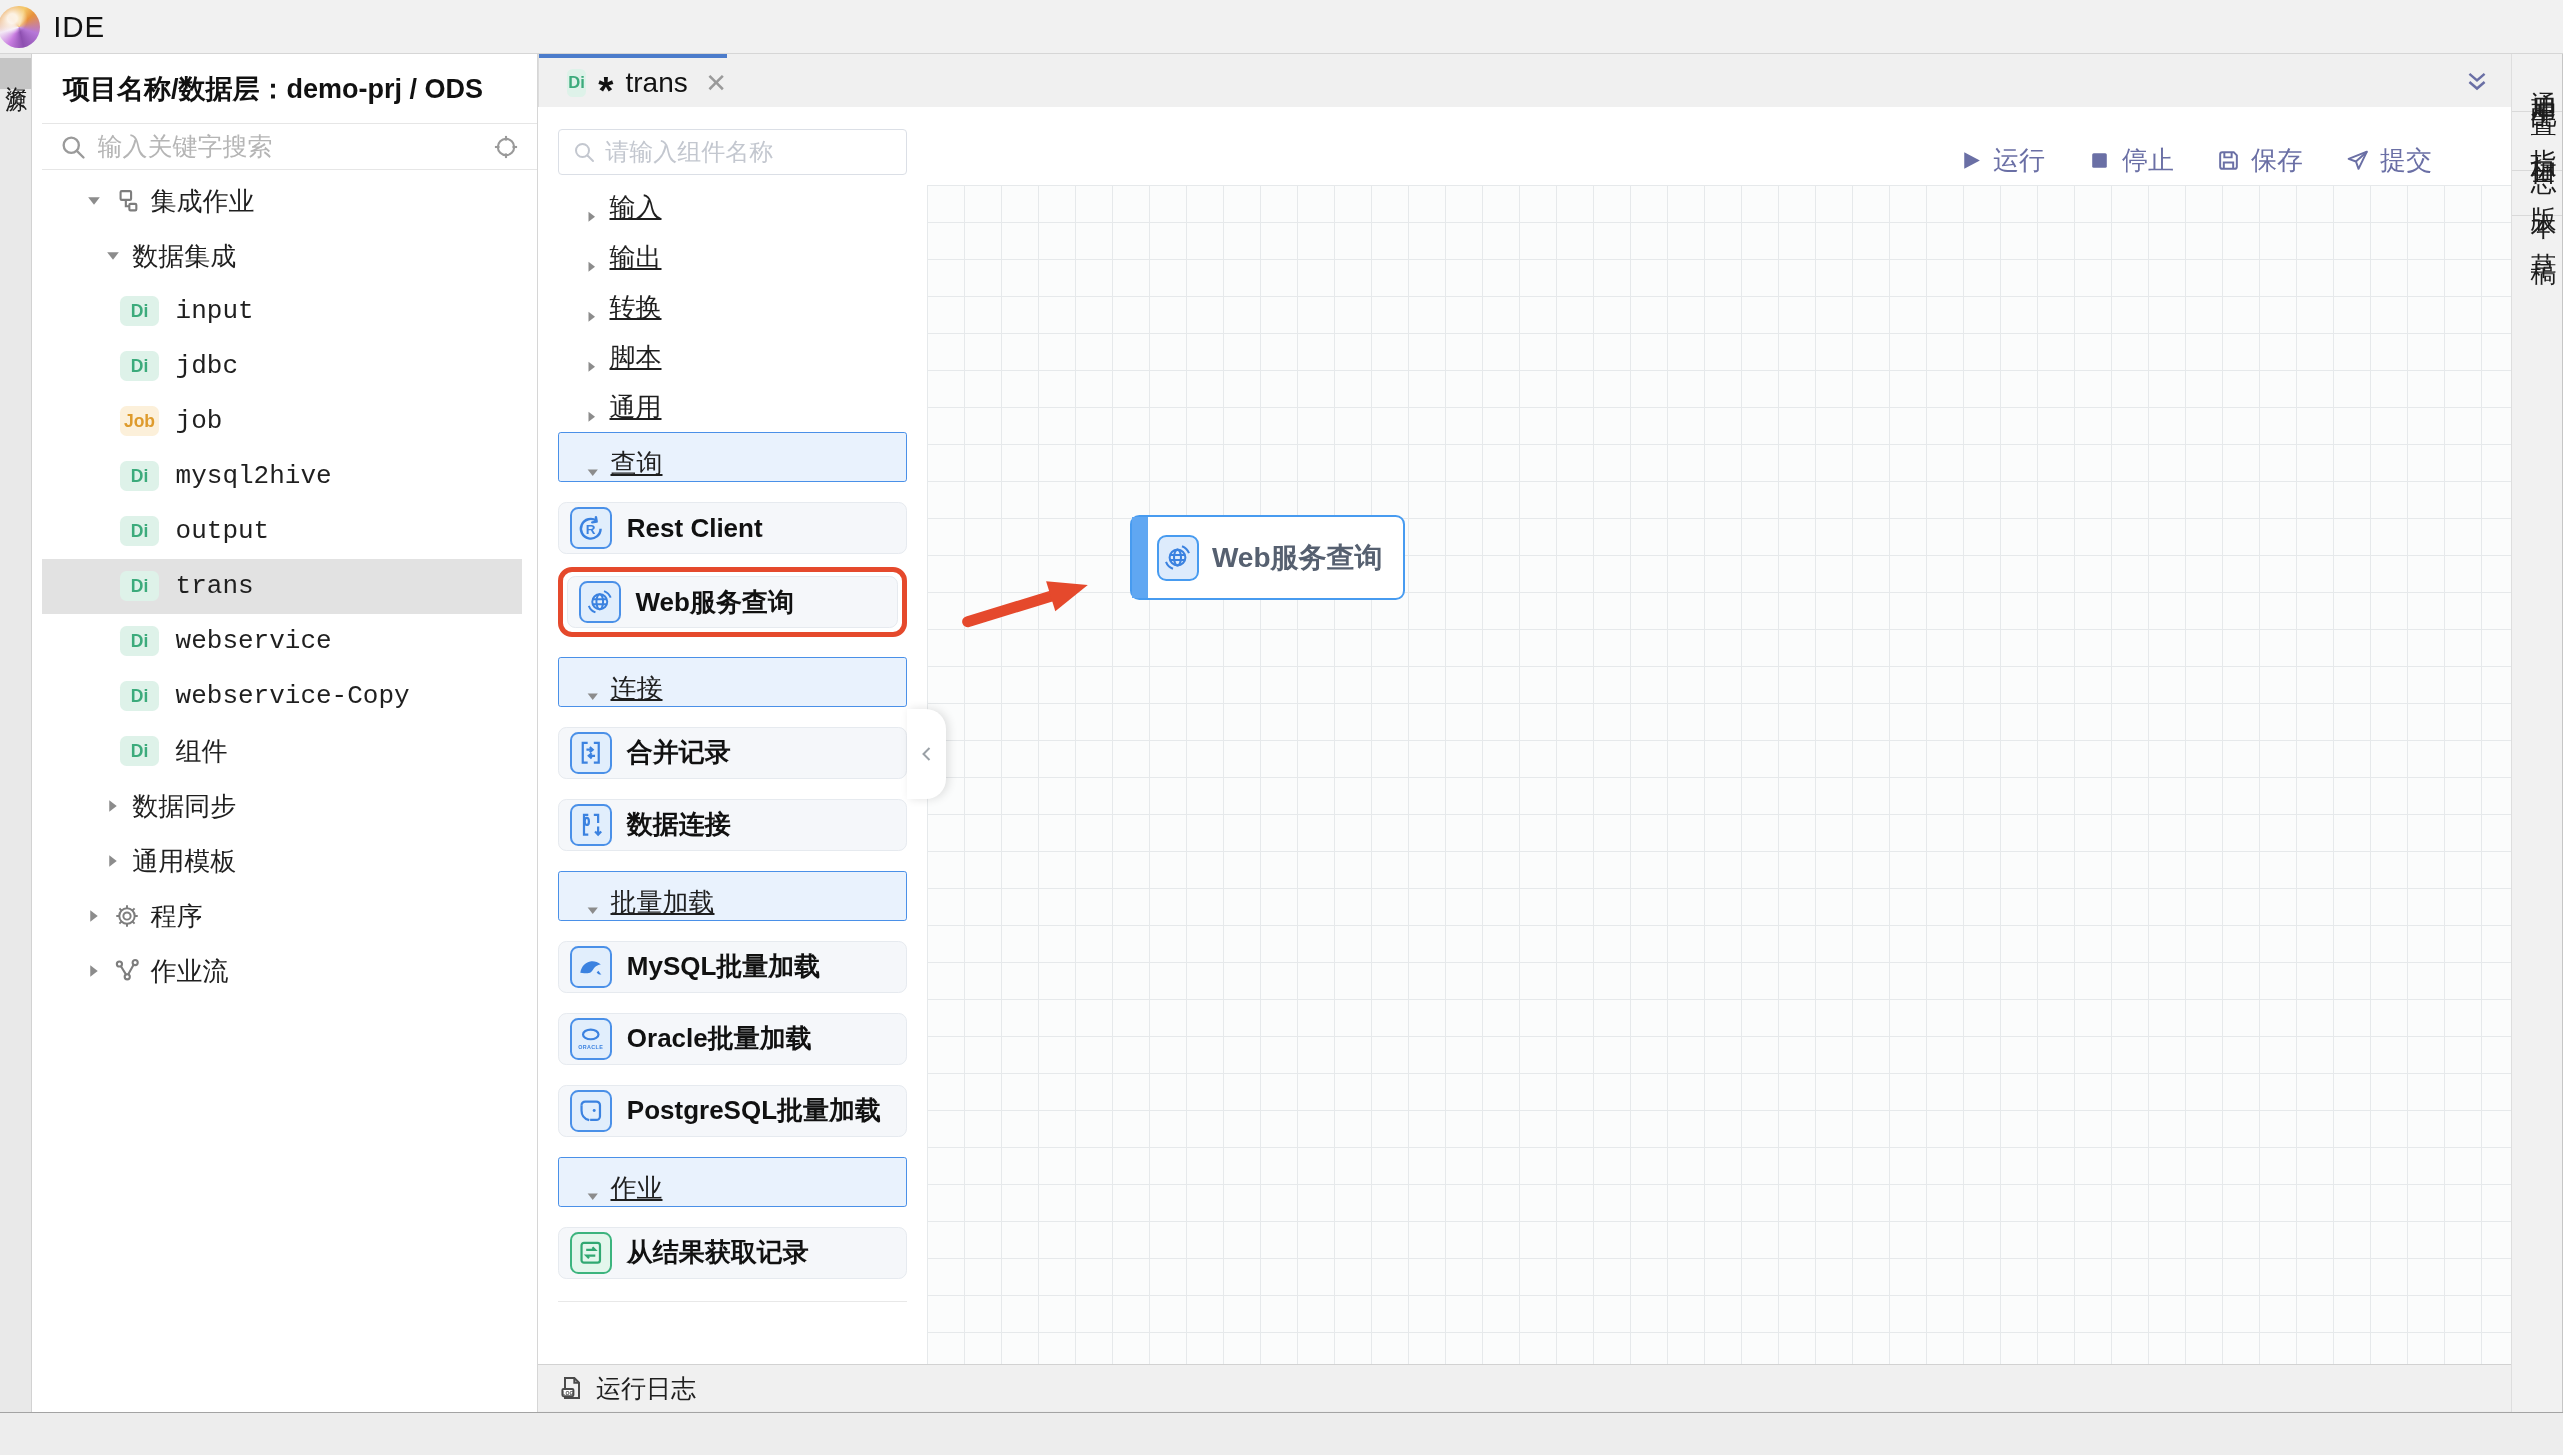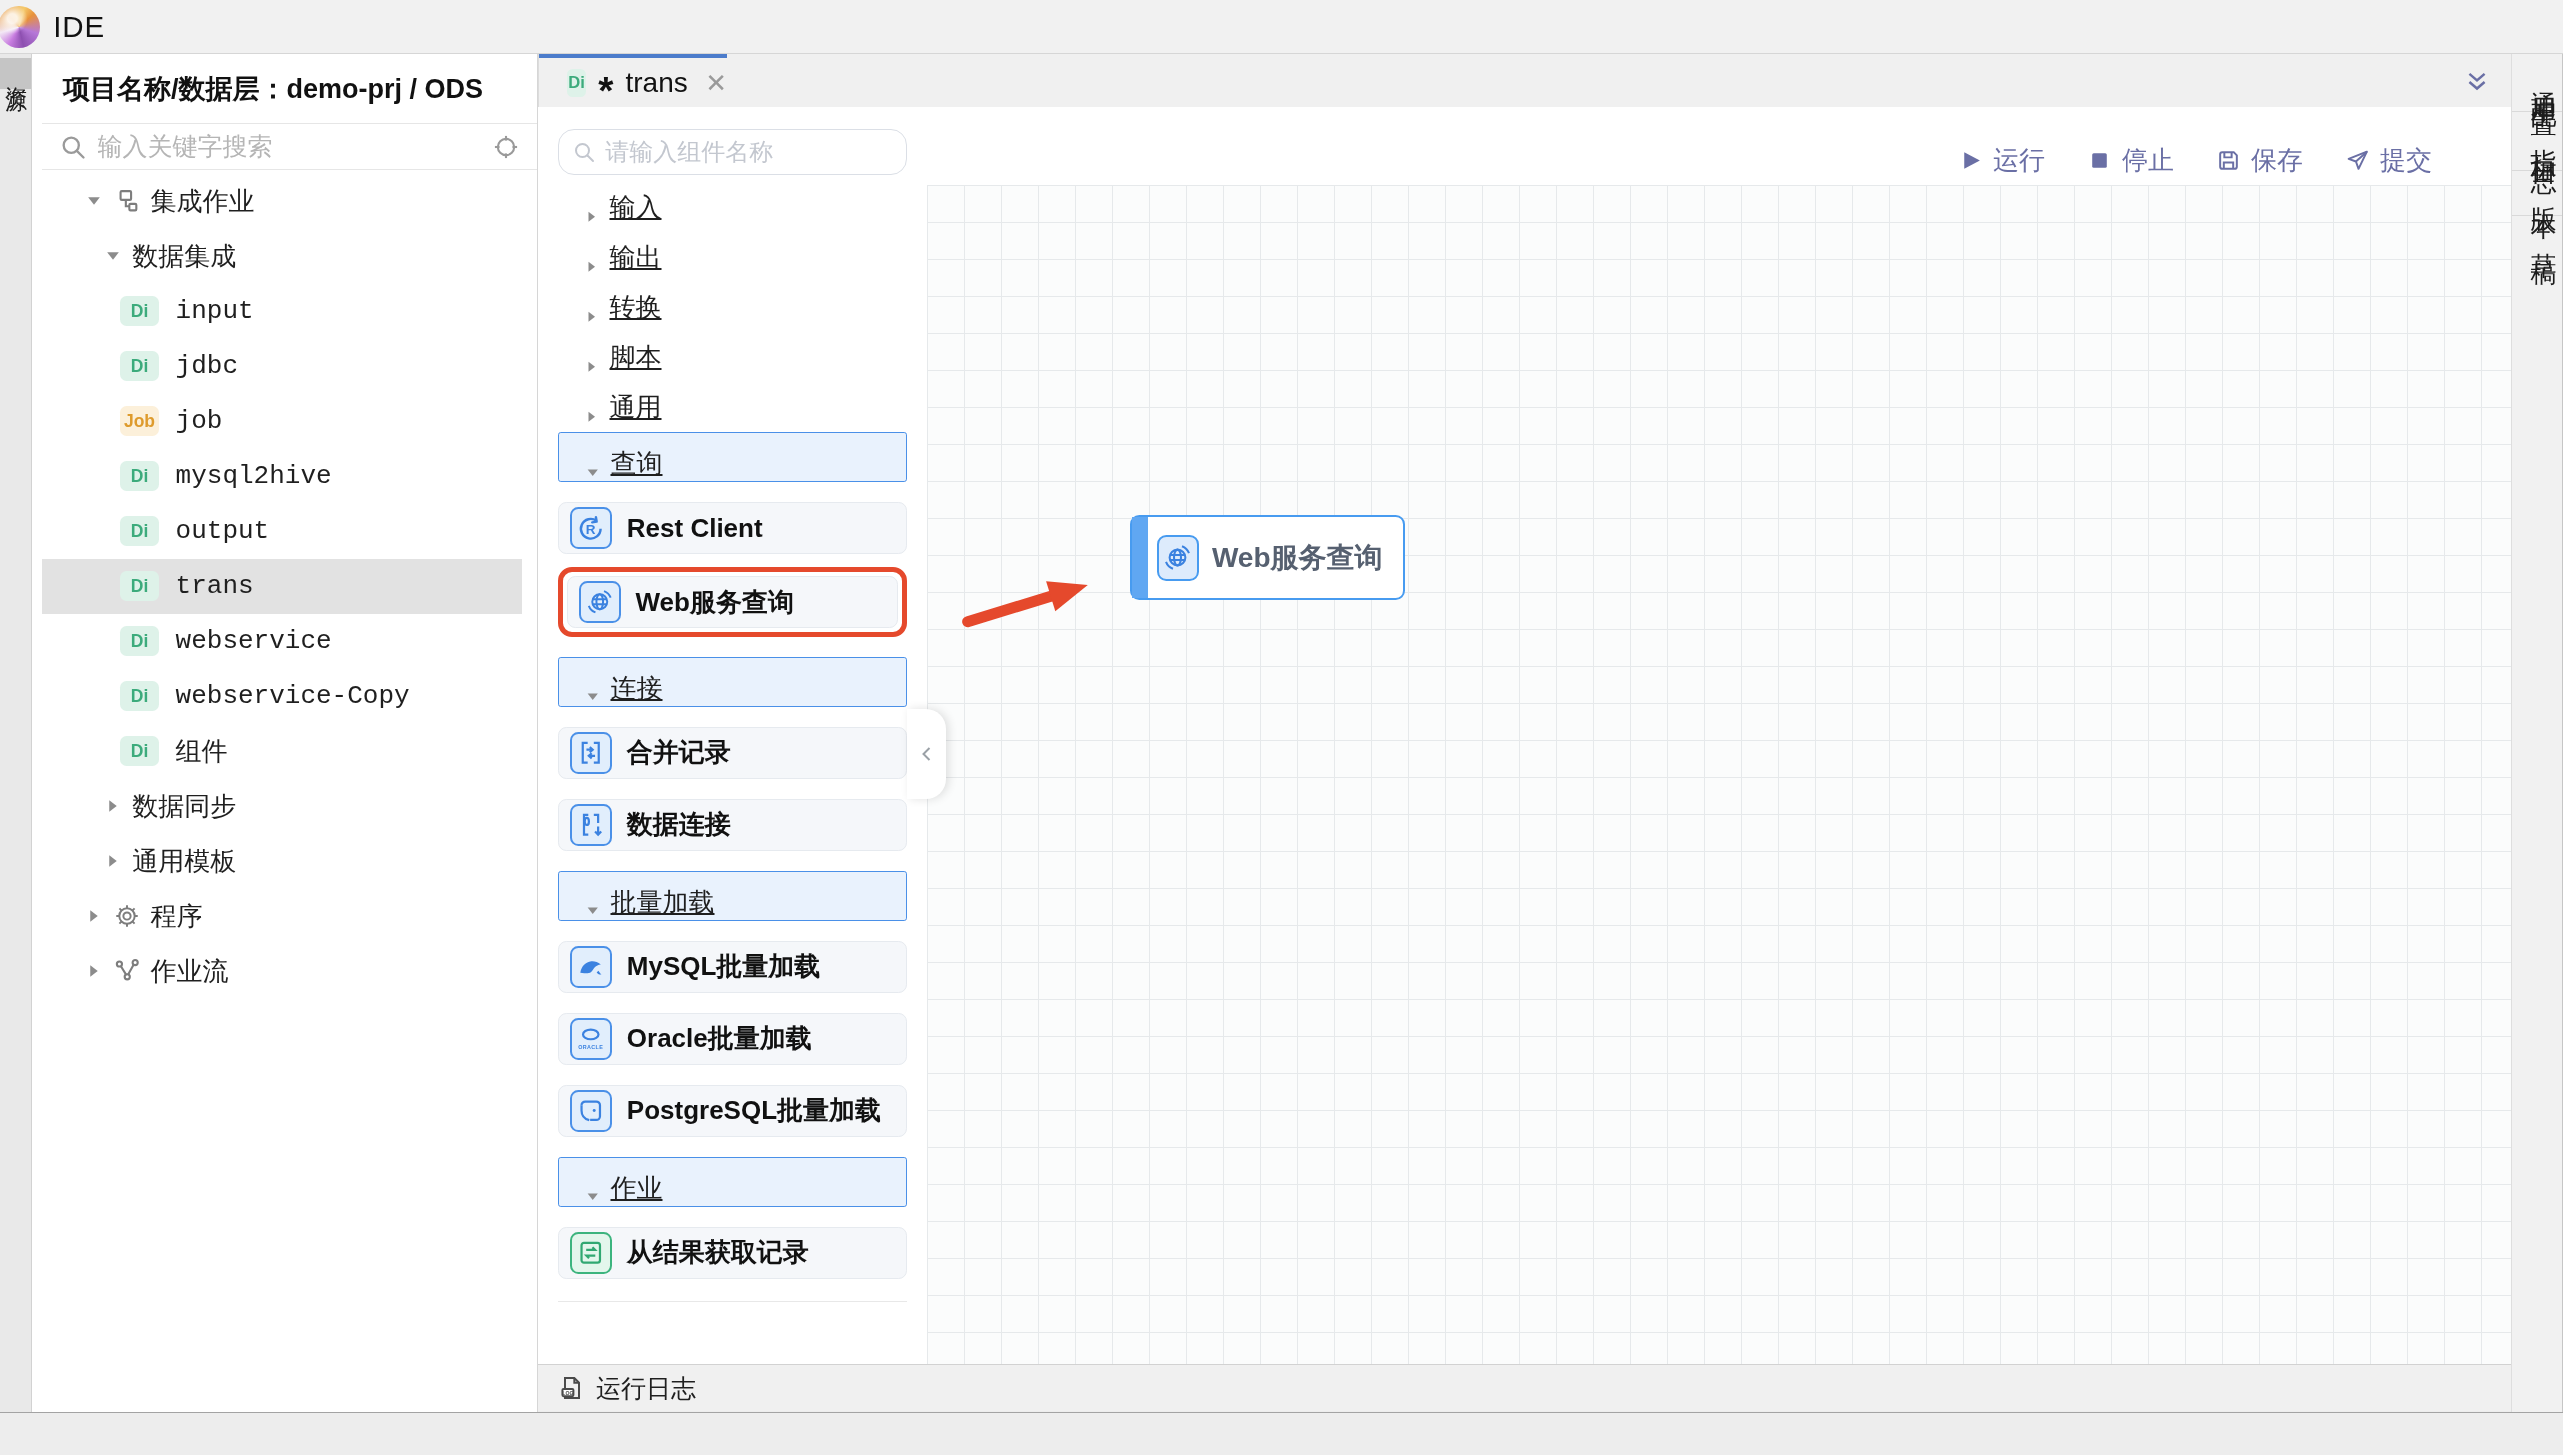--- a/index.html
+++ b/index.html
@@ -99,21 +99,21 @@
     position: absolute; right: 22px; top: 14.8px; width: 26px; height: 26px;
     color: #6a6fa5; cursor: pointer;
   }
 
   
   .palette {
     position: absolute; left: 538px; top: 107px; width: 389px; height: 1257px;
     background: #ffffff; padding: 0 20px; overflow: hidden;
   }
   .p-search {
-    margin-top: 22px; height: 46px; border: 1.8px solid #dbdfe6; border-radius: 16px;
+    margin-top: 22px; height: 46px; border: 1.8px solid #dbdfe6; border-radius: 4px;
     display: flex; align-items: center; padding: 0 13px; gap: 9.2px; background: #fff;
   }
   .p-search .icon { width: 24px; height: 24px; color: #c3c7cf; flex: 0 0 auto; }
   .p-search input { flex: 1; border: none; outline: none; font-size: 24px; color: #333;
     font-family: inherit; min-width: 0; }
   .p-search input::placeholder { color: #c3c7cf; }
 
   .p-cat {
     height: 50px; display: flex; align-items: flex-end; padding-left: 25px; gap: 9px;
     font-size: 26px; color: #1f1f1f; cursor: pointer; border-radius: 2.8px; text-decoration: underline;

